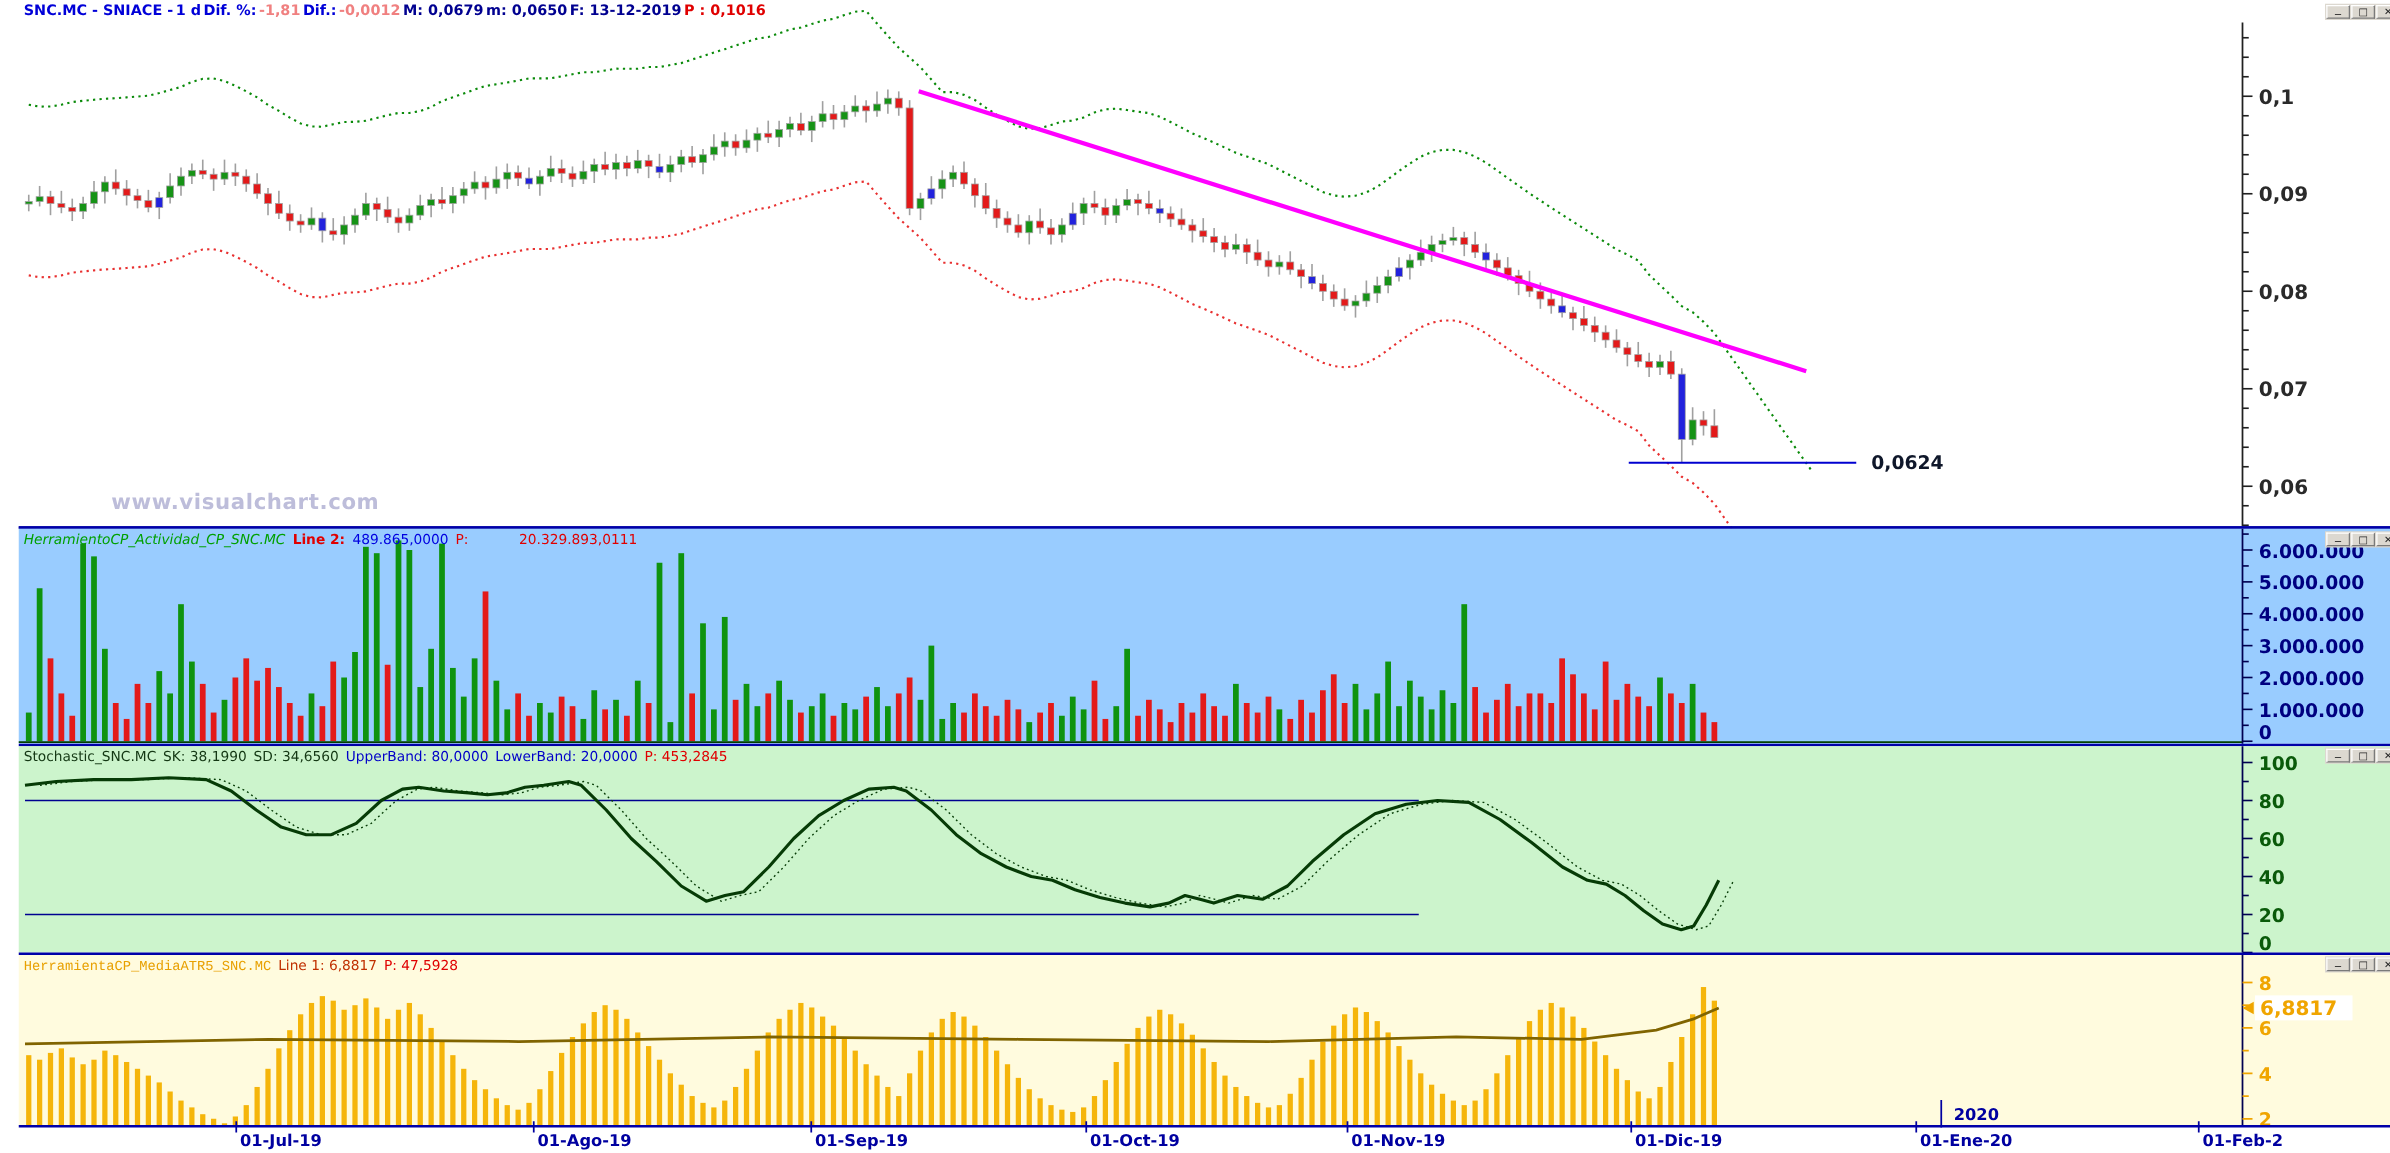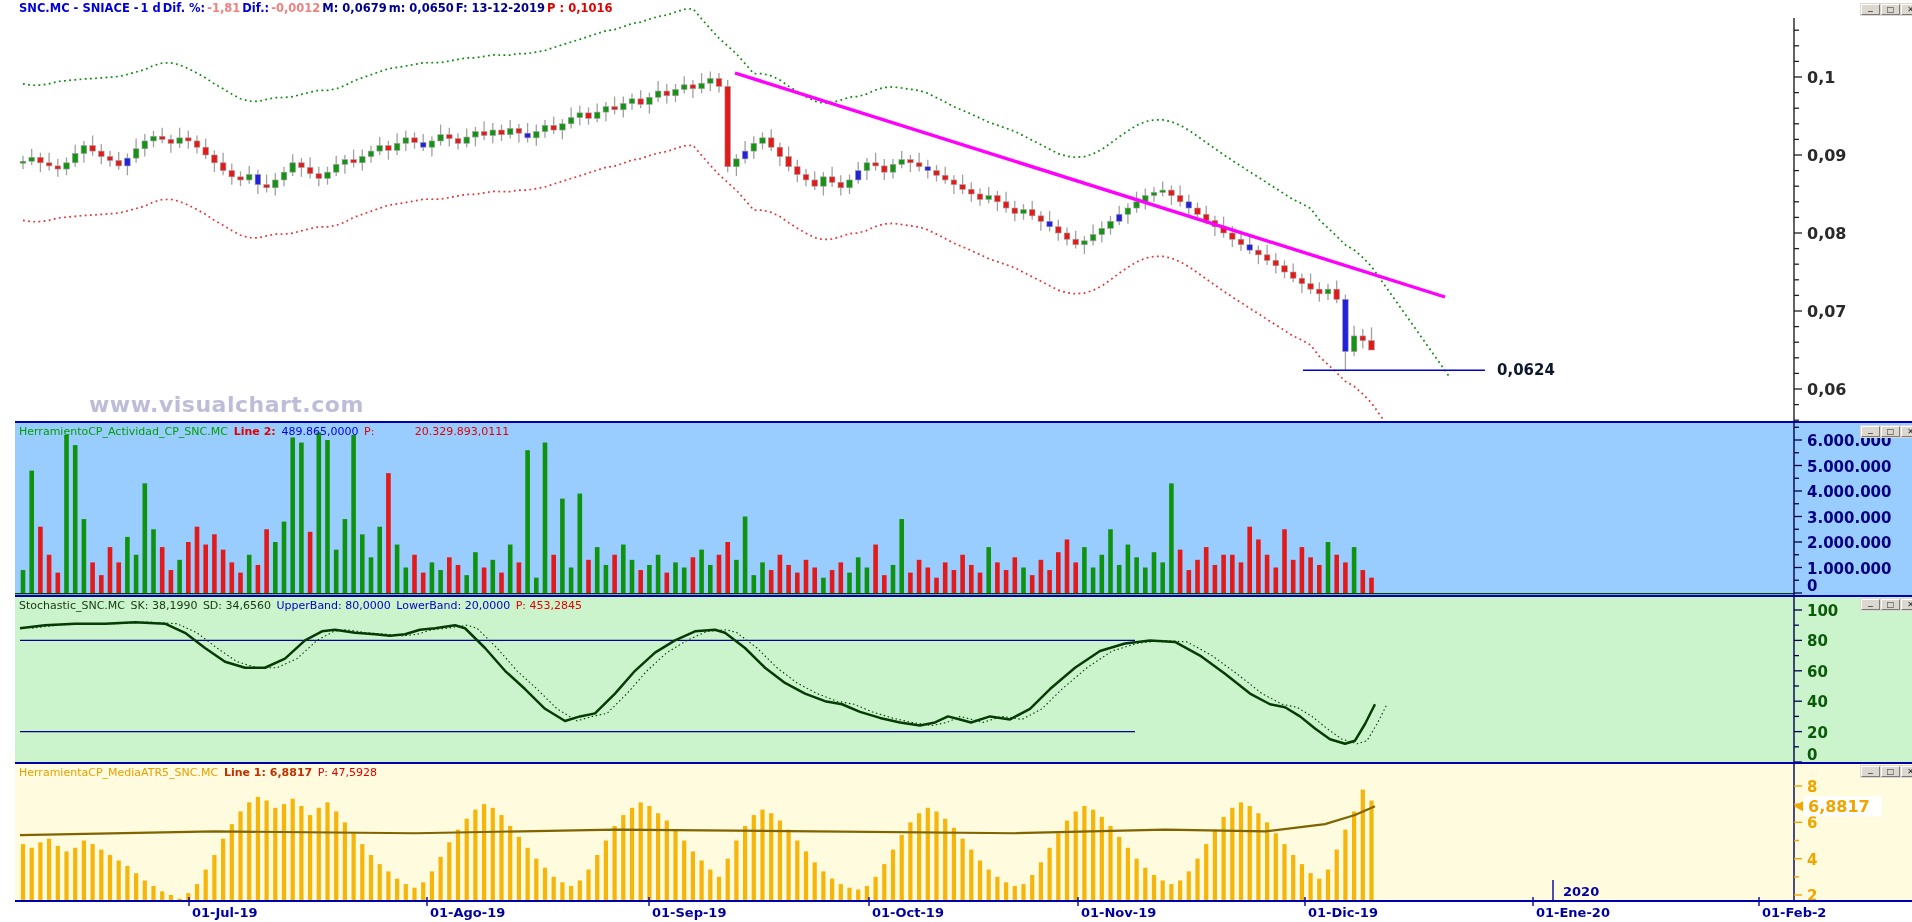--- a/index.html
+++ b/index.html
@@ -4,21 +4,21 @@
 <style>
   html,body{margin:0;padding:0;background:#fff;}
   body{width:1912px;height:922px;overflow:hidden;font-family:"DejaVu Sans","Liberation Sans",sans-serif;position:relative;}
   #app{position:absolute;left:15px;top:0;width:1912px;height:922px;background:#fff;padding-left:45px;}
   .panel-svg{position:absolute;left:0;overflow:visible;}
   .hdr{position:absolute;left:4px;height:14px;font-size:11px;line-height:14px;white-space:nowrap;letter-spacing:0px;z-index:5;}
   #main-header{top:1px;font-weight:bold;font-size:11.5px;}
   .hdr span{margin-right:2px;}
   .winbtns{position:absolute;left:1845px;width:62px;height:13px;background:#DCD8D0;display:flex;gap:1px;padding:1px;box-sizing:border-box;z-index:9;}
   .winbtn{width:19px;height:11px;background:#DCD8D0;border-top:1px solid #fff;border-left:1px solid #fff;border-right:1px solid #7a7a7a;border-bottom:1px solid #7a7a7a;font-size:8px;line-height:9px;text-align:center;color:#222;cursor:default;box-sizing:border-box;}
-  #watermark{position:absolute;left:74px;top:392px;font-size:22px;font-weight:bold;color:#BDBDDA;letter-spacing:0.5px;z-index:4;}
+  #watermark{position:absolute;left:74px;top:392px;font-size:17px;font-weight:bold;color:#BDBDDA;letter-spacing:0.5px;z-index:4;}
   #support-label{position:absolute;left:1482px;top:361px;font-size:15px;font-weight:bold;color:#0f172a;z-index:4;}
 </style>
 </head>
 <body>
 
 <div id="app">
   <div class="hdr" id="main-header"><span style="color: rgb(0, 0, 216);">SNC.MC - SNIACE -</span><span style="color: rgb(0, 0, 216);">1 d</span><span style="color: rgb(0, 0, 216);">Dif. %:</span><span style="color: rgb(240, 128, 128);">-1,81</span><span style="color: rgb(0, 0, 216);">Dif.:</span><span style="color: rgb(240, 128, 128);">-0,0012</span><span style="color: rgb(0, 0, 144);">M: 0,0679</span><span style="color: rgb(0, 0, 144);">m: 0,0650</span><span style="color: rgb(0, 0, 144);">F: 13-12-2019</span><span style="color: rgb(224, 0, 0);">P : 0,1016</span></div>
   <svg class="panel-svg" id="price-svg" style="top:16px" width="1912" height="407">
       <polyline points="8,67.825 16.7,69.26800000000001 25.4,69.19 34.099999999999994,67.79714285714282 42.8,65.56857142857146 51.5,64.67714285714283 60.199999999999996,63.78571428571427 68.89999999999999,63.00571428571428 77.6,62.56 86.3,61.89142857142855 95,61.22285714285718 103.69999999999999,60.554285714285726 112.39999999999999,58.43714285714282 121.1,55.98571428571427 129.79999999999998,53.53428571428573 138.5,49.52285714285718 147.2,47.07142857142855 155.89999999999998,46.848571428571454 164.6,48.85428571428572 173.29999999999998,52.64285714285718 182,57.1 190.7,61.89142857142855 199.39999999999998,67.90857142857145 208.1,72.7 216.79999999999998,78.04857142857145 225.49999999999997,82.72857142857146 234.2,85.18 242.89999999999998,85.40285714285719 251.59999999999997,83.39714285714282 260.29999999999995,81.61428571428573 269,81.50285714285718 277.7,80.61142857142855 286.4,78.38285714285718 295.09999999999997,76.15428571428572 303.79999999999995,74.37142857142855 312.5,74.37142857142855 321.2,72.81142857142855 329.9,69.58 338.59999999999997,64.9 347.29999999999995,61.78 356,58.771428571428544 364.7,55.651428571428546 373.4,52.75428571428573 382.09999999999997,51.41714285714282 390.79999999999995,49.96857142857145 399.49999999999994,48.408571428571456 408.2,46.73714285714282 416.9,46.73714285714282 425.59999999999997,46.625714285714274 434.29999999999995,45.06571428571427 442.99999999999994,43.39428571428573 451.7,41.83428571428581 460.4,41.83428571428581 469.09999999999997,40.38571428571419 477.79999999999995,38.9371428571429 486.49999999999994,39.04857142857145 495.19999999999993,39.04857142857145 503.9,37.599999999999994 512.5999999999999,37.599999999999994 521.3,36.04 530,34.480000000000004 538.6999999999999,31.58285714285709 547.4,28.79714285714291 556.0999999999999,26.011428571428546 564.8,23.337142857142908 573.5,20.439999999999998 582.1999999999999,17.542857142857088 590.9,14.86857142857145 599.5999999999999,13.642857142857089 608.3,10.634285714285816 617,7.6257142857141815 625.6999999999999,6.065714285714179 634.4,3.168571428571454 643.0999999999999,0.4942857142858159 651.8,-0.9542857142858168 660.5,-3.9628571428570893 669.1999999999999,-6.637142857142905 677.9,-7.305714285714188 686.5999999999999,2.834285714285812 695.3,12.751428571428548 704,22.222857142857087 712.6999999999999,30.02285714285709 721.4,37.82285714285709 730.0999999999999,47.628571428571455 738.8,57.657142857142816 747.4999999999999,57.657142857142816 756.1999999999999,59.88571428571427 764.9,64.00857142857146 773.5999999999999,70.13714285714282 782.3,75.70857142857146 790.9999999999999,80.72285714285718 799.6999999999999,85.18 808.4,87.07428571428574 817.0999999999999,86.51714285714282 825.8,84.06571428571428 834.4999999999999,81.16857142857145 843.1999999999999,80.5 851.9,77.93714285714282 860.5999999999999,73.92571428571428 869.3,71.47428571428573 877.9999999999999,70.91714285714282 886.6999999999999,72.03142857142855 895.4,73.36857142857146 904.0999999999999,74.48285714285718 912.8,77.38 921.4999999999999,81.61428571428573 930.1999999999999,86.07142857142856 938.9,90.75142857142855 947.5999999999999,94.31714285714281 956.3,98.10571428571427 964.9999999999999,102.11714285714282 973.6999999999999,106.24000000000001 982.3999999999999,109.13714285714282 991.0999999999999,112.25714285714282 999.8,115.37714285714281 1008.4999999999999,119.83428571428573 1017.1999999999999,124.29142857142855 1025.8999999999999,128.74857142857144 1034.6,133.2057142857143 1043.3,137.66285714285718 1052,140.33714285714282 1060.6999999999998,141.34 1069.3999999999999,140.56 1078.1,137.88571428571427 1086.8,133.42857142857144 1095.5,127.3 1104.1999999999998,120.83714285714282 1112.8999999999999,114.82 1121.6,109.36 1130.3,105.68285714285719 1139,103.9 1147.6999999999998,103.9 1156.3999999999999,105.68285714285719 1165.1,109.24857142857145 1173.8,114.15142857142854 1182.5,120.28 1191.1999999999998,126.52 1199.8999999999999,132.64857142857147 1208.6,138.66571428571427 1217.3,144.46 1226,150.14285714285717 1234.6999999999998,155.71428571428572 1243.3999999999999,161.28571428571428 1252.1,166.85714285714283 1260.8,172.42857142857144 1269.5,178 1278.1999999999998,183.57142857142856 1286.8999999999999,187.69428571428574 1295.6,192.48571428571427 1304.3,203.85142857142856 1313,212.0971428571428 1321.6999999999998,220.23142857142855 1330.3999999999999,228.9228571428572 1339.1,233.77 1347.8,241.492 1356.5,250.54000000000002 1365.1999999999998,262.8417142857143 1373.8999999999999,275.1434285714286 1382.6,287.44514285714297 1391.3,299.74685714285727 1400,312.04857142857145 1408.6999999999998,324.35028571428575 1417.3999999999999,336.6520000000001 1426.1,348.9537142857144 1434.8,361.2554285714287" fill="none" stroke="#0A8A0A" stroke-width="1.7" stroke-dasharray="1.8 3.4"></polyline>
       <polyline points="8,204.32500000000002 16.7,205.76800000000003 25.4,205.69 34.099999999999994,204.29714285714283 42.8,202.06857142857146 51.5,201.17714285714283 60.199999999999996,200.28571428571428 68.89999999999999,199.50571428571428 77.6,199.06 86.3,198.39142857142855 95,197.72285714285718 103.69999999999999,197.05428571428573 112.39999999999999,194.93714285714282 121.1,192.48571428571427 129.79999999999998,190.03428571428574 138.5,186.0228571428572 147.2,183.57142857142856 155.89999999999998,183.34857142857146 164.6,185.35428571428574 173.29999999999998,189.1428571428572 182,193.6 190.7,198.39142857142855 199.39999999999998,204.40857142857146 208.1,209.20000000000002 216.79999999999998,214.54857142857145 225.49999999999997,219.22857142857146 234.2,221.68 242.89999999999998,221.9028571428572 251.59999999999997,219.89714285714282 260.29999999999995,218.11428571428573 269,218.00285714285718 277.7,217.11142857142855 286.4,214.88285714285718 295.09999999999997,212.65428571428572 303.79999999999995,210.87142857142854 312.5,210.87142857142854 321.2,209.31142857142856 329.9,206.08 338.59999999999997,201.4 347.29999999999995,198.28 356,195.27142857142854 364.7,192.15142857142854 373.4,189.25428571428574 382.09999999999997,187.91714285714284 390.79999999999995,186.46857142857147 399.49999999999994,184.90857142857146 408.2,183.23714285714283 416.9,183.23714285714283 425.59999999999997,183.12571428571428 434.29999999999995,181.56571428571428 442.99999999999994,179.89428571428573 451.7,178.33428571428573 460.4,178.33428571428573 469.09999999999997,176.88571428571427 477.79999999999995,175.43714285714282 486.49999999999994,175.54857142857145 495.19999999999993,175.54857142857145 503.9,174.10000000000002 512.5999999999999,174.10000000000002 521.3,172.54000000000002 530,170.98000000000002 538.6999999999999,168.08285714285716 547.4,165.29714285714283 556.0999999999999,162.51142857142855 564.8,159.83714285714282 573.5,156.94 582.1999999999999,154.0428571428572 590.9,151.36857142857144 599.5999999999999,150.14285714285717 608.3,147.13428571428574 617,144.12571428571428 625.6999999999999,142.56571428571428 634.4,139.66857142857145 643.0999999999999,136.99428571428572 651.8,135.54571428571427 660.5,132.53714285714284 669.1999999999999,129.8628571428572 677.9,129.19428571428574 686.5999999999999,139.33428571428573 695.3,149.25142857142856 704,158.72285714285718 712.6999999999999,166.5228571428572 721.4,174.32285714285717 730.0999999999999,184.12857142857146 738.8,194.15714285714282 747.4999999999999,194.15714285714282 756.1999999999999,196.38571428571427 764.9,200.50857142857146 773.5999999999999,206.63714285714283 782.3,212.20857142857145 790.9999999999999,217.22285714285718 799.6999999999999,221.68 808.4,223.57428571428574 817.0999999999999,223.01714285714283 825.8,220.56571428571428 834.4999999999999,217.66857142857145 843.1999999999999,217 851.9,214.43714285714282 860.5999999999999,210.42571428571426 869.3,207.97428571428574 877.9999999999999,207.41714285714284 886.6999999999999,208.53142857142856 895.4,209.86857142857147 904.0999999999999,210.9828571428572 912.8,213.88 921.4999999999999,218.11428571428573 930.1999999999999,222.57142857142856 938.9,227.25142857142856 947.5999999999999,230.8171428571428 956.3,234.60571428571427 964.9999999999999,238.61714285714282 973.6999999999999,242.74 982.3999999999999,245.63714285714283 991.0999999999999,248.75714285714284 999.8,251.87714285714281 1008.4999999999999,256.3342857142857 1017.1999999999999,260.7914285714286 1025.8999999999999,265.2485714285715 1034.6,269.7057142857143 1043.3,274.1628571428572 1052,276.8371428571428 1060.6999999999998,277.84000000000003 1069.3999999999999,277.06 1078.1,274.38571428571424 1086.8,269.92857142857144 1095.5,263.8 1104.1999999999998,257.3371428571428 1112.8999999999999,251.32 1121.6,245.86 1130.3,242.1828571428572 1139,240.4 1147.6999999999998,240.4 1156.3999999999999,242.1828571428572 1165.1,245.74857142857147 1173.8,250.65142857142854 1182.5,256.78 1191.1999999999998,263.02 1199.8999999999999,269.1485714285715 1208.6,275.1657142857143 1217.3,280.96000000000004 1226,286.6428571428572 1234.6999999999998,292.2142857142857 1243.3999999999999,297.7857142857143 1252.1,303.35714285714283 1260.8,308.92857142857144 1269.5,314.5 1278.1999999999998,320.07142857142856 1286.8999999999999,324.19428571428574 1295.6,328.98571428571427 1304.3,340.3514285714285 1313,348.59714285714284 1321.6999999999998,356.7314285714286 1330.3999999999999,365.4228571428572 1339.1,370.27000000000004 1347.8,377.992 1356.5,387.04 1365.1999999999998,399.3417142857143 1373.8999999999999,411.6434285714286 1382.6,423.9451428571429 1391.3,436.24685714285727 1400,448.54857142857145 1408.6999999999998,460.8502857142858 1417.3999999999999,473.1520000000001 1426.1,485.4537142857144 1434.8,497.7554285714287" fill="none" stroke="#E83030" stroke-width="1.7" stroke-dasharray="1.8 3.4"></polyline>
@@ -554,21 +554,21 @@
       <line x1="1779" y1="6.25" x2="1784" y2="6.25" stroke="#000050" stroke-width="1.3"></line>
       <text x="1792" y="25" fill="#000080" font-size="15" font-weight="bold" text-anchor="start" font-family="&quot;DejaVu Sans&quot;,sans-serif">6.000.000</text>
       <text x="1792" y="50.5" fill="#000080" font-size="15" font-weight="bold" text-anchor="start" font-family="&quot;DejaVu Sans&quot;,sans-serif">5.000.000</text>
       <text x="1792" y="76" fill="#000080" font-size="15" font-weight="bold" text-anchor="start" font-family="&quot;DejaVu Sans&quot;,sans-serif">4.000.000</text>
       <text x="1792" y="101.5" fill="#000080" font-size="15" font-weight="bold" text-anchor="start" font-family="&quot;DejaVu Sans&quot;,sans-serif">3.000.000</text>
       <text x="1792" y="127" fill="#000080" font-size="15" font-weight="bold" text-anchor="start" font-family="&quot;DejaVu Sans&quot;,sans-serif">2.000.000</text>
       <text x="1792" y="152.5" fill="#000080" font-size="15" font-weight="bold" text-anchor="start" font-family="&quot;DejaVu Sans&quot;,sans-serif">1.000.000</text>
       <text x="1792" y="170" fill="#000080" font-size="15" font-weight="bold" text-anchor="start" font-family="&quot;DejaVu Sans&quot;,sans-serif">0</text>
       <rect x="0" y="174" width="1912" height="2" fill="#0000A8"></rect>
     </svg>
-  <div class="hdr" id="vol-header" style="top:425px"><span style="color: rgb(0, 160, 0);">HerramientoCP_Actividad_CP_SNC.MC</span><span style="color: rgb(224, 0, 0); font-weight: bold;"> Line 2: </span><span style="color: rgb(0, 0, 224);">489.865,0000</span><span style="color: rgb(224, 0, 0);">  P: </span><span style="color: rgb(224, 0, 0); margin-left: 35px;">20.329.893,0111</span></div>
+  <div class="hdr" id="vol-header" style="top:425px"><span style="color: rgb(0, 160, 0); font-style: italic;">HerramientoCP_Actividad_CP_SNC.MC</span><span style="color: rgb(224, 0, 0); font-weight: bold;"> Line 2: </span><span style="color: rgb(0, 0, 224);">489.865,0000</span><span style="color: rgb(224, 0, 0);">  P: </span><span style="color: rgb(224, 0, 0); margin-left: 35px;">20.329.893,0111</span></div>
 
   <svg class="panel-svg" id="stoch-svg" style="top:597px" width="1912" height="167">
       <rect x="0" y="0" width="1912" height="165" fill="#CCF4CC"></rect>
       <line x1="5" y1="43.4" x2="1120" y2="43.4" stroke="#000090" stroke-width="1.3"></line>
       <line x1="5" y1="134.6" x2="1120" y2="134.6" stroke="#000090" stroke-width="1.3"></line>
       <polyline points="17,31.24 42,28.2 72,26.68 102,26.68 132,25.16 162,26.68 182,35.8 202,51 222,64.68 242,70.75999999999999 262,70.75999999999999 282,61.64 302,43.4 319,34.28 332,32.760000000000005 352,35.8 372,37.32 387,38.84 402,37.32 417,32.760000000000005 432,31.24 452,28.2 462,31.24 482,51 502,73.8 522,92.04 542,111.8 562,123.96 577,119.4 592,116.36 612,96.6 632,73.8 652,55.56 672,43.4 692,34.28 712,32.760000000000005 722,35.8 742,51 762,70.75999999999999 782,85.96 802,96.6 822,104.2 839,107.24 857,114.84 877,120.92 897,125.48 917,128.51999999999998 932,125.48 945,119.4 957,122.44 968,125.48 987,119.4 1007,122.44 1027,111.8 1047,92.04 1072,70.75999999999999 1097,54.04 1122,46.44 1147,43.4 1172,44.92 1197,58.6 1222,76.84 1247,96.6 1267,107.24 1282,110.28 1297,119.4 1312,131.56 1327,142.2 1342,146.76 1352,143.72 1362,127 1372,107.24" fill="none" stroke="#063B06" stroke-width="1.1" stroke-dasharray="1.5 2.6"></polyline>
       <polyline points="5,31.24 30,28.2 60,26.68 90,26.68 120,25.16 150,26.68 170,35.8 190,51 210,64.68 230,70.75999999999999 250,70.75999999999999 270,61.64 290,43.4 307,34.28 320,32.760000000000005 340,35.8 360,37.32 375,38.84 390,37.32 405,32.760000000000005 420,31.24 440,28.2 450,31.24 470,51 490,73.8 510,92.04 530,111.8 550,123.96 565,119.4 580,116.36 600,96.6 620,73.8 640,55.56 660,43.4 680,34.28 700,32.760000000000005 710,35.8 730,51 750,70.75999999999999 770,85.96 790,96.6 810,104.2 827,107.24 845,114.84 865,120.92 885,125.48 905,128.51999999999998 920,125.48 933,119.4 945,122.44 956,125.48 975,119.4 995,122.44 1015,111.8 1035,92.04 1060,70.75999999999999 1085,54.04 1110,46.44 1135,43.4 1160,44.92 1185,58.6 1210,76.84 1235,96.6 1255,107.24 1270,110.28 1285,119.4 1300,131.56 1315,142.2 1330,146.76 1340,143.72 1350,127 1360,107.24" fill="none" stroke="#063B06" stroke-width="2.5" stroke-linejoin="round"></polyline>
       <line x1="1779" y1="0" x2="1779" y2="165" stroke="#000050" stroke-width="1.4"></line>
       <line x1="1779" y1="165" x2="1787" y2="165" stroke="#000050" stroke-width="1.3"></line>
       <line x1="1779" y1="149.8" x2="1784" y2="149.8" stroke="#000050" stroke-width="1.3"></line>
@@ -764,21 +764,21 @@
       <line x1="1779" y1="22" x2="1787" y2="22" stroke="#F0A500" stroke-width="1.4"></line>
       <text x="1792" y="28" fill="#F0A500" font-size="15" font-weight="bold" text-anchor="start" font-family="&quot;DejaVu Sans&quot;,sans-serif">8</text>
       <text x="1792" y="64.33333333333333" fill="#F0A500" font-size="15" font-weight="bold" text-anchor="start" font-family="&quot;DejaVu Sans&quot;,sans-serif">6</text>
       <text x="1792" y="100.66666666666666" fill="#F0A500" font-size="15" font-weight="bold" text-anchor="start" font-family="&quot;DejaVu Sans&quot;,sans-serif">4</text>
       <text x="1792" y="137" fill="#F0A500" font-size="15" font-weight="bold" text-anchor="start" font-family="&quot;DejaVu Sans&quot;,sans-serif">2</text>
       <polygon points="1779,42.315783333333314 1788,37.315783333333314 1788,47.315783333333314" fill="#F0A500"></polygon>
       <rect x="1789" y="32.315783333333314" width="78" height="20" fill="#FFFFFF"></rect>
       <text x="1793" y="48.315783333333314" fill="#F0A500" font-size="16" font-weight="bold" text-anchor="start" font-family="&quot;DejaVu Sans&quot;,sans-serif">6,8817</text>
       <rect x="0" y="136" width="1912" height="2" fill="#0000A8"></rect>
     </svg>
-  <div class="hdr" id="atr-header" style="top:766px"><span style="color: rgb(232, 160, 0);">HerramientaCP_MediaATR5_SNC.MC</span><span style="color: rgb(192, 48, 0); font-weight: bold;"> Line 1: 6,8817</span><span style="color: rgb(224, 0, 0);">  P: 47,5928</span></div>
+  <div class="hdr" id="atr-header" style="top:766px"><span style="color: rgb(232, 160, 0); font-family: Liberation Mono, monospace;">HerramientaCP_MediaATR5_SNC.MC</span><span style="color: rgb(192, 48, 0);"> Line 1: 6,8817</span><span style="color: rgb(224, 0, 0);">  P: 47,5928</span></div>
 
   <svg class="panel-svg" id="date-svg" style="top:902px" width="1912" height="20">
       <line x1="174" y1="-5" x2="174" y2="4" stroke="#0000A0" stroke-width="1.4"></line>
       <text x="177" y="15" fill="#0000A0" font-size="13" font-weight="bold" text-anchor="start" font-family="&quot;DejaVu Sans&quot;,sans-serif">01-Jul-19</text>
       <line x1="412" y1="-5" x2="412" y2="4" stroke="#0000A0" stroke-width="1.4"></line>
       <text x="415" y="15" fill="#0000A0" font-size="13" font-weight="bold" text-anchor="start" font-family="&quot;DejaVu Sans&quot;,sans-serif">01-Ago-19</text>
       <line x1="634" y1="-5" x2="634" y2="4" stroke="#0000A0" stroke-width="1.4"></line>
       <text x="637" y="15" fill="#0000A0" font-size="13" font-weight="bold" text-anchor="start" font-family="&quot;DejaVu Sans&quot;,sans-serif">01-Sep-19</text>
       <line x1="854" y1="-5" x2="854" y2="4" stroke="#0000A0" stroke-width="1.4"></line>
       <text x="857" y="15" fill="#0000A0" font-size="13" font-weight="bold" text-anchor="start" font-family="&quot;DejaVu Sans&quot;,sans-serif">01-Oct-19</text>

